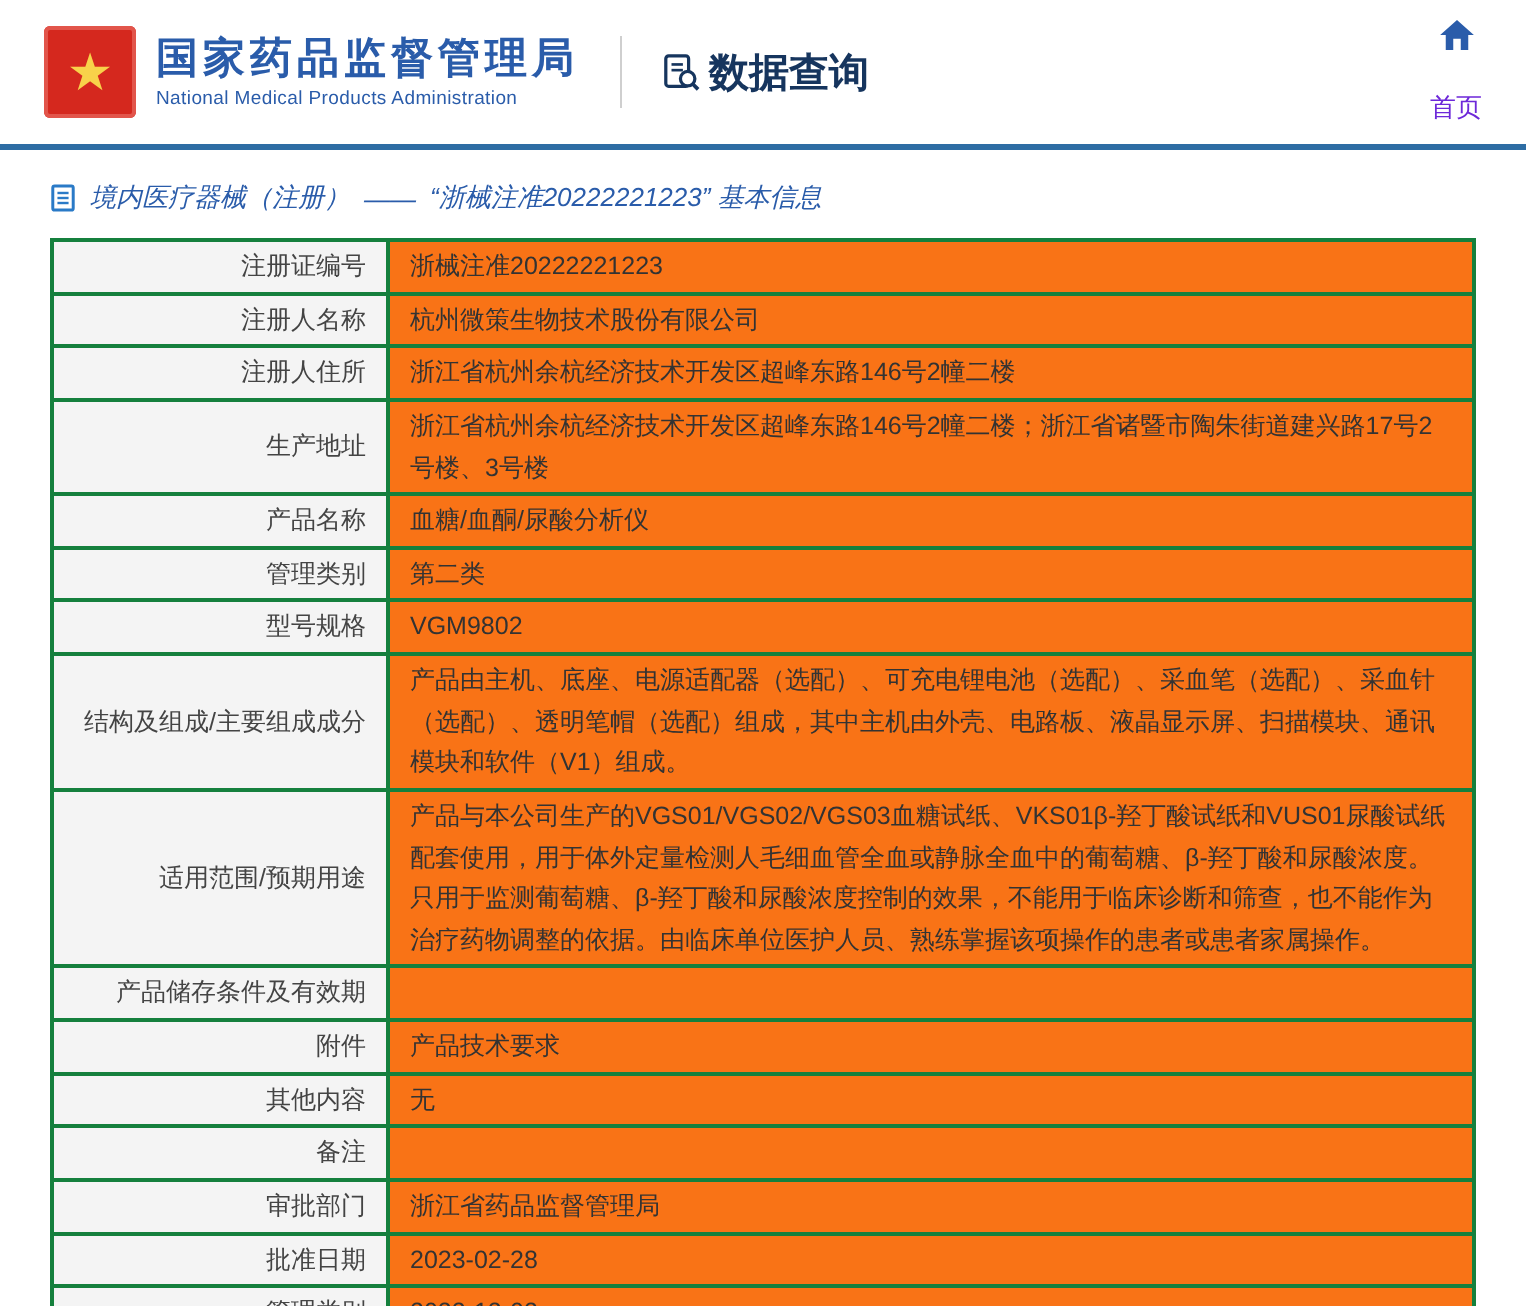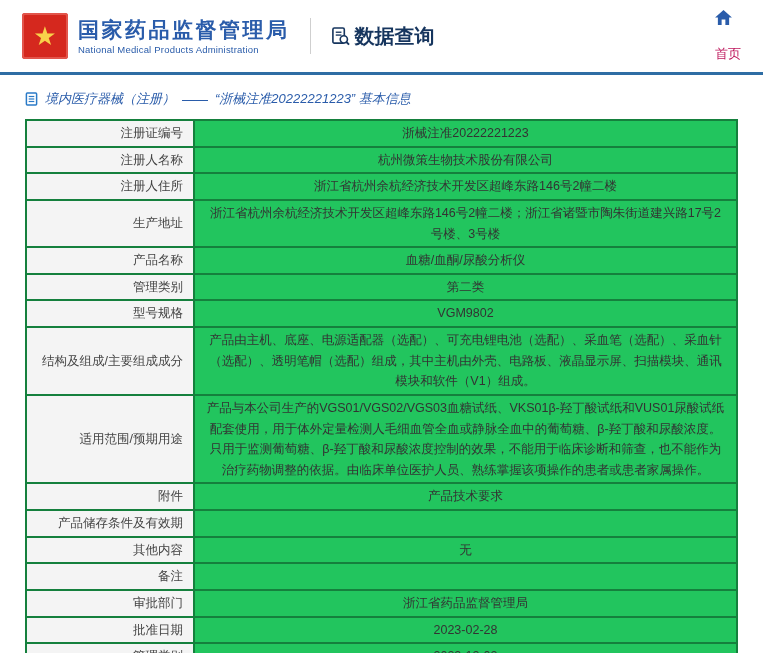--- a/index.html
+++ b/index.html
@@ -24,43 +24,43 @@
   .agency { margin-left:10px; color:#2a5caa; }
   .agency-cn { font-size:21px; font-weight:bold; letter-spacing:2.5px; line-height:1.25; }
   .agency-en { font-size:9.5px; letter-spacing:.2px; }
   .v-divider { width:1px; height:36px; background:#cfcfcf; margin:0 20px; }
   .query-title {
     display:flex; align-items:center; gap:5px;
     font-size:20px; font-weight:bold; color:#16355e; cursor:pointer;
   }
   .header-spacer { flex:1; }
   .nav-item {
-    display:flex; flex-direction:column; justify-content:center;
-    margin-left:34px; font-size:13px; color:#be185d; cursor:pointer; gap:20px;
+    display:flex; flex-direction:column; align-items:center; justify-content:center;
+    margin-left:34px; font-size:13px; color:#6d28d9; cursor:pointer; gap:20px;
   }
   .nav-item .nav-icon { height:16px; display:flex; align-items:flex-end; }
   
   .blue-line { height:3px; background:#2e6da4; flex:0 0 auto; }
   
   .breadcrumb {
     display:flex; align-items:center; gap:7px;
     padding:15px 25px 11px; font-size:13px; color:#2a5caa; flex:0 0 auto;font-style:italic;
   }
   .breadcrumb .crumb-link { cursor:pointer; }
   
   .content { padding:0 25px; flex:1 1 auto; }
   table.info { width:100%; border-collapse:collapse; font-size:12.5px; table-layout:fixed; }
   table.info td {
     border:2px solid #15803d; padding:2px 10px;
     line-height:1.65; vertical-align:middle; word-break:break-all;
   }
   td.label-cell {
     width:168px; background:#f4f4f4; text-align:right; color:#444;
   }
-  td.value-cell { background:#22c55e; text-align:center; color:#333; }
+  td.value-cell { background:#f97316; text-align:left; color:#333; }
 </style>
 </head>
 <body>
 
 <div class="header">
   <div class="emblem">
     <span class="emblem-star">★</span>
   </div>
   <div class="agency">
     <div class="agency-cn">国家药品监督管理局</div>
@@ -139,26 +139,26 @@
         </tr>
         <tr>
           <td class="label-cell">结构及组成/主要组成成分</td>
           <td class="value-cell">产品由主机、底座、电源适配器（选配）、可充电锂电池（选配）、采血笔（选配）、采血针（选配）、透明笔帽（选配）组成，其中主机由外壳、电路板、液晶显示屏、扫描模块、通讯模块和软件（V1）组成。</td>
         </tr>
         <tr>
           <td class="label-cell">适用范围/预期用途</td>
           <td class="value-cell">产品与本公司生产的VGS01/VGS02/VGS03血糖试纸、VKS01β-羟丁酸试纸和VUS01尿酸试纸配套使用，用于体外定量检测人毛细血管全血或静脉全血中的葡萄糖、β-羟丁酸和尿酸浓度。只用于监测葡萄糖、β-羟丁酸和尿酸浓度控制的效果，不能用于临床诊断和筛查，也不能作为治疗药物调整的依据。由临床单位医护人员、熟练掌握该项操作的患者或患者家属操作。</td>
         </tr>
         <tr>
+          <td class="label-cell">产品储存条件及有效期</td>
+          <td class="value-cell"></td>
+        </tr>
+        <tr>
           <td class="label-cell">附件</td>
           <td class="value-cell">产品技术要求</td>
-        </tr>
-        <tr>
-          <td class="label-cell">产品储存条件及有效期</td>
-          <td class="value-cell"></td>
         </tr>
         <tr>
           <td class="label-cell">其他内容</td>
           <td class="value-cell">无</td>
         </tr>
         <tr>
           <td class="label-cell">备注</td>
           <td class="value-cell"></td>
         </tr>
         <tr>

